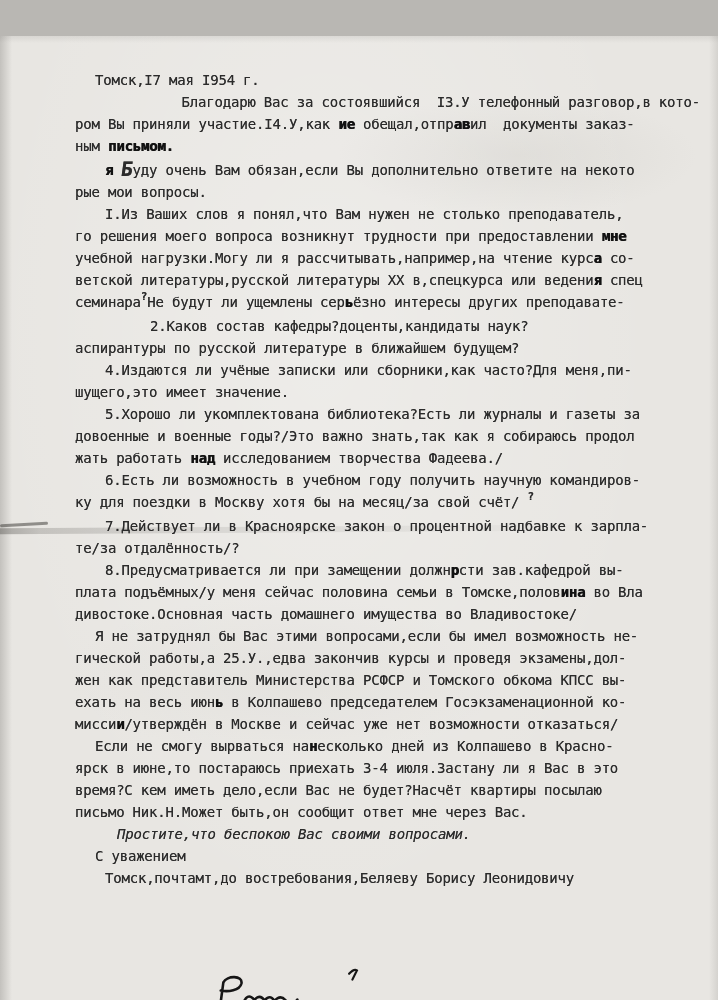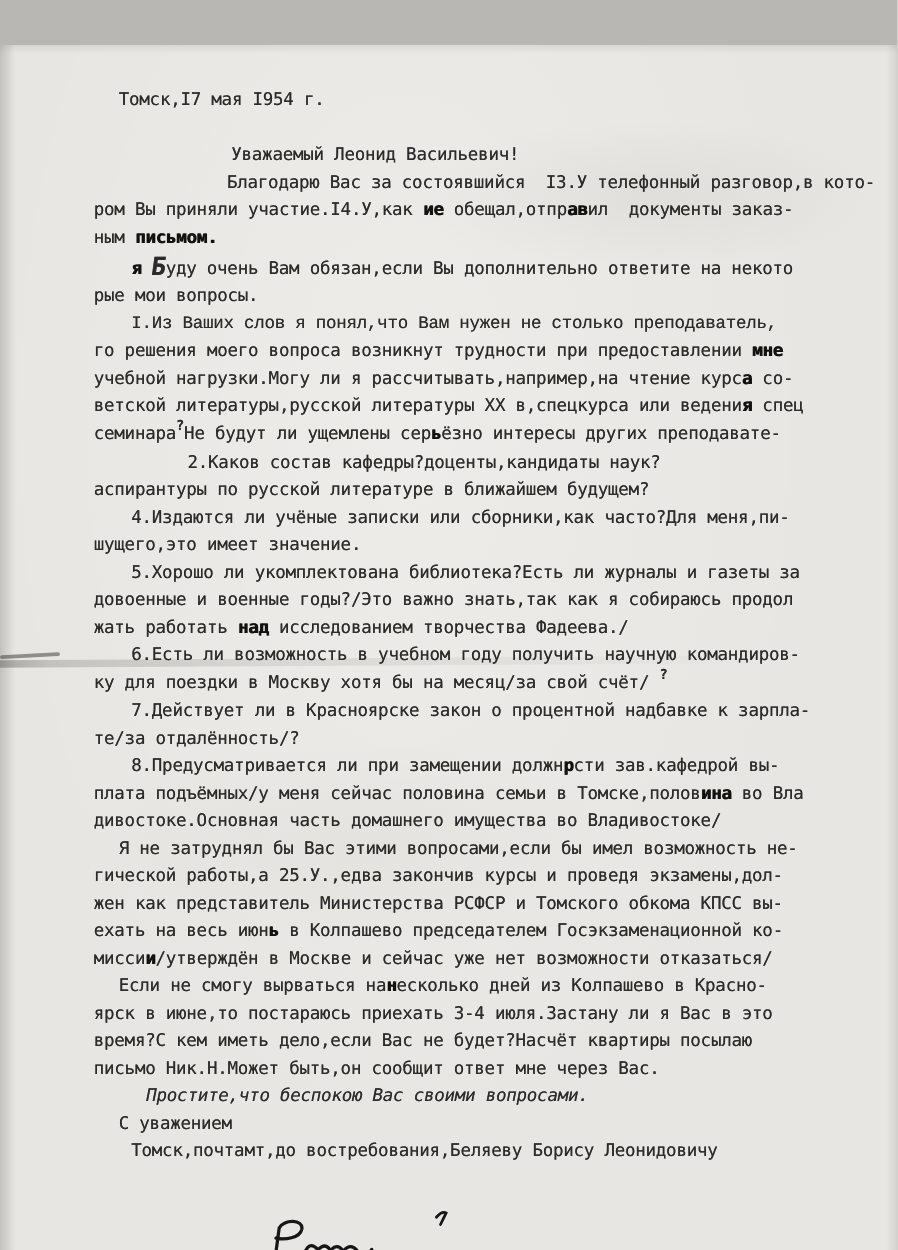--- a/index.html
+++ b/index.html
@@ -68,27 +68,26 @@
   }
 </style>
 </head>
 <body>
 
 <div class="page">
   <div class="crease"></div>
   <div class="crease-dash"></div>
   <div class="letter-body">
       <div class="line" style="padding-left: 20px;">Томск,I7 мая I954 г.</div>
-      <div class="line" style="padding-left: 110px; margin-top: 22px;">Уважаемый Леонид Васильевич!</div>
       <div class="line" style="padding-left: 50px; text-align: right;">Благодарю Вас за состоявшийся  I3.У телефонный разговор,в кото-</div>
       <div class="line">ром Вы приняли участие.I4.У,как <b class="over">ие</b> обещал,отпр<b class="over">ав</b>ил  документы заказ-</div>
       <div class="line">ным <b class="over">письмом.</b></div>
       <div class="line" style="padding-left: 30px;"><b class="over">я</b> <span class="handcap">Б</span>уду очень Вам обязан,если Вы дополнительно ответите на некото</div>
       <div class="line">рые мои вопросы.</div>
-      <div class="line" style="padding-left: 30px; font-family: Liberation Mono, monospace;">I.Из Ваших слов я понял,что Вам нужен не столько преподаватель,</div>
+      <div class="line" style="padding-left: 30px;">I.Из Ваших слов я понял,что Вам нужен не столько преподаватель,</div>
       <div class="line">го решения моего вопроса возникнут трудности при предоставлении <b class="over">мне</b></div>
       <div class="line">учебной нагрузки.Могу ли я рассчитывать,например,на чтение курс<b class="over">а</b> со-</div>
       <div class="line">ветской литературы,русской литературы XX в,спецкурса или ведени<b class="over">я</b> спец</div>
       <div class="line">семинара<span class="sup">?</span>Не будут ли ущемлены сер<b class="over">ь</b>ёзно интересы других преподавате-</div>
       <div class="line" style="padding-left: 75px;">2.Каков состав кафедры?доценты,кандидаты наук?</div>
       <div class="line">аспирантуры по русской литературе в ближайшем будущем?</div>
       <div class="line" style="padding-left: 30px;">4.Издаются ли учёные записки или сборники,как часто?Для меня,пи-</div>
       <div class="line">шущего,это имеет значение.</div>
       <div class="line" style="padding-left: 30px;">5.Хорошо ли укомплектована библиотека?Есть ли журналы и газеты за</div>
       <div class="line">довоенные и военные годы?/Это важно знать,так как я собираюсь продол</div>

